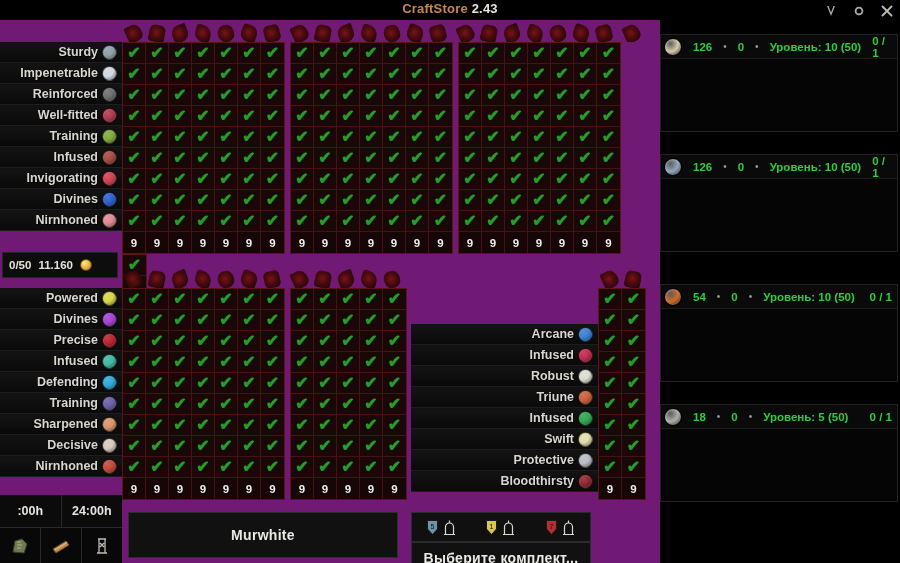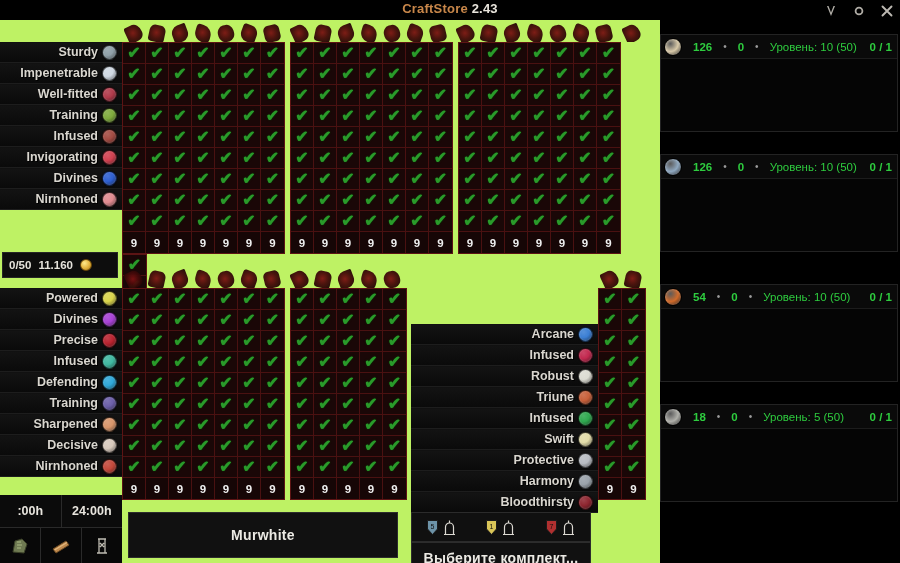--- a/index.html
+++ b/index.html
@@ -5,21 +5,21 @@
   * { box-sizing: border-box; margin: 0; padding: 0; }
   html, body {
     width: 900px; height: 563px;
     background: #000;
     font-family: "Liberation Sans", sans-serif;
     overflow: hidden;
   }
   #app {
     position: relative;
     width: 900px; height: 563px;
-    background: #bef264;
+    background: #701a75;
   }
 
   
   #titlebar {
     position: absolute; left: 0; top: 0; width: 900px; height: 20px;
     background: #000;
   }
   #title-text {
     position: absolute; left: 0; top: 1px; width: 900px;
     text-align: center;
@@ -186,21 +186,21 @@
     background: #0a0a0a;
   }
   .item-ico {
     width: 18px; height: 18px; border-radius: 50%;
     border: 1px solid #000;
     box-shadow: inset 0 0 3px rgba(255,255,255,.3);
     flex: 0 0 18px;
   }
   .it-num { color: #2ecc3f; font-size: 11.5px; font-weight: bold; }
   .it-dot { color: #9a9a9a; font-size: 10px; }
-  .it-lvl { color: #2ecc3f; font-size: 11.5px; font-weight: normal; white-space: nowrap; }
+  .it-lvl { color: #2ecc3f; font-size: 11.5px; font-weight: bold; white-space: nowrap; }
   .it-count { color: #2ecc3f; font-size: 11.5px; font-weight: bold; margin-left: auto; }
   .item-body { height: 72px; background: #050505; }
 </style>
 </head>
 <body>
 
 <div id="app">
 
   <div id="titlebar">
     <div id="title-text">
@@ -303,20 +303,24 @@
     <div class="labelcol" id="armor-labels" style="top:22px;">
         <div class="trait-row-label">
           <span class="trait-name">Sturdy</span>
           <span class="mat-icon" style="background: radial-gradient(circle at 35% 30%, rgba(255, 255, 255, 0.133) 0%, rgb(143, 160, 168) 45%, rgba(0, 0, 0, 0.6) 100%), rgb(143, 160, 168);"></span>
         </div>
         <div class="trait-row-label">
           <span class="trait-name">Impenetrable</span>
           <span class="mat-icon" style="background: radial-gradient(circle at 35% 30%, rgba(255, 255, 255, 0.133) 0%, rgb(207, 216, 226) 45%, rgba(0, 0, 0, 0.6) 100%), rgb(207, 216, 226);"></span>
         </div>
         <div class="trait-row-label">
+          <span class="trait-name">Reinforced</span>
+          <span class="mat-icon" style="background: radial-gradient(circle at 35% 30%, rgba(255, 255, 255, 0.133) 0%, rgb(109, 109, 112) 45%, rgba(0, 0, 0, 0.6) 100%), rgb(109, 109, 112);"></span>
+        </div>
+        <div class="trait-row-label">
           <span class="trait-name">Well-fitted</span>
           <span class="mat-icon" style="background: radial-gradient(circle at 35% 30%, rgba(255, 255, 255, 0.133) 0%, rgb(176, 58, 74) 45%, rgba(0, 0, 0, 0.6) 100%), rgb(176, 58, 74);"></span>
         </div>
         <div class="trait-row-label">
           <span class="trait-name">Training</span>
           <span class="mat-icon" style="background: radial-gradient(circle at 35% 30%, rgba(255, 255, 255, 0.133) 0%, rgb(127, 170, 60) 45%, rgba(0, 0, 0, 0.6) 100%), rgb(127, 170, 60);"></span>
         </div>
         <div class="trait-row-label">
           <span class="trait-name">Infused</span>
           <span class="mat-icon" style="background: radial-gradient(circle at 35% 30%, rgba(255, 255, 255, 0.133) 0%, rgb(163, 75, 66) 45%, rgba(0, 0, 0, 0.6) 100%), rgb(163, 75, 66);"></span>
@@ -1466,24 +1470,20 @@
           <span class="trait-name">Infused</span>
           <span class="mat-icon" style="background: radial-gradient(circle at 35% 30%, rgba(255, 255, 255, 0.133) 0%, rgb(47, 168, 79) 45%, rgba(0, 0, 0, 0.6) 100%), rgb(47, 168, 79);"></span>
         </div>
         <div class="trait-row-label">
           <span class="trait-name">Swift</span>
           <span class="mat-icon" style="background: radial-gradient(circle at 35% 30%, rgba(255, 255, 255, 0.133) 0%, rgb(226, 220, 168) 45%, rgba(0, 0, 0, 0.6) 100%), rgb(226, 220, 168);"></span>
         </div>
         <div class="trait-row-label">
           <span class="trait-name">Protective</span>
           <span class="mat-icon" style="background: radial-gradient(circle at 35% 30%, rgba(255, 255, 255, 0.133) 0%, rgb(184, 188, 194) 45%, rgba(0, 0, 0, 0.6) 100%), rgb(184, 188, 194);"></span>
-        </div>
-        <div class="trait-row-label">
-          <span class="trait-name">Harmony</span>
-          <span class="mat-icon" style="background: radial-gradient(circle at 35% 30%, rgba(255, 255, 255, 0.133) 0%, rgb(154, 162, 170) 45%, rgba(0, 0, 0, 0.6) 100%), rgb(154, 162, 170);"></span>
         </div>
         <div class="trait-row-label">
           <span class="trait-name">Bloodthirsty</span>
           <span class="mat-icon" style="background: radial-gradient(circle at 35% 30%, rgba(255, 255, 255, 0.133) 0%, rgb(142, 38, 48) 45%, rgba(0, 0, 0, 0.6) 100%), rgb(142, 38, 48);"></span>
         </div>
       </div>
 
     <div class="gridwrap" id="jew-grid" style="left:598px; top:268px;"><div class="gridgroup"><div class="grow">
             <div class="gcell">
               <span class="chk">✔</span>

